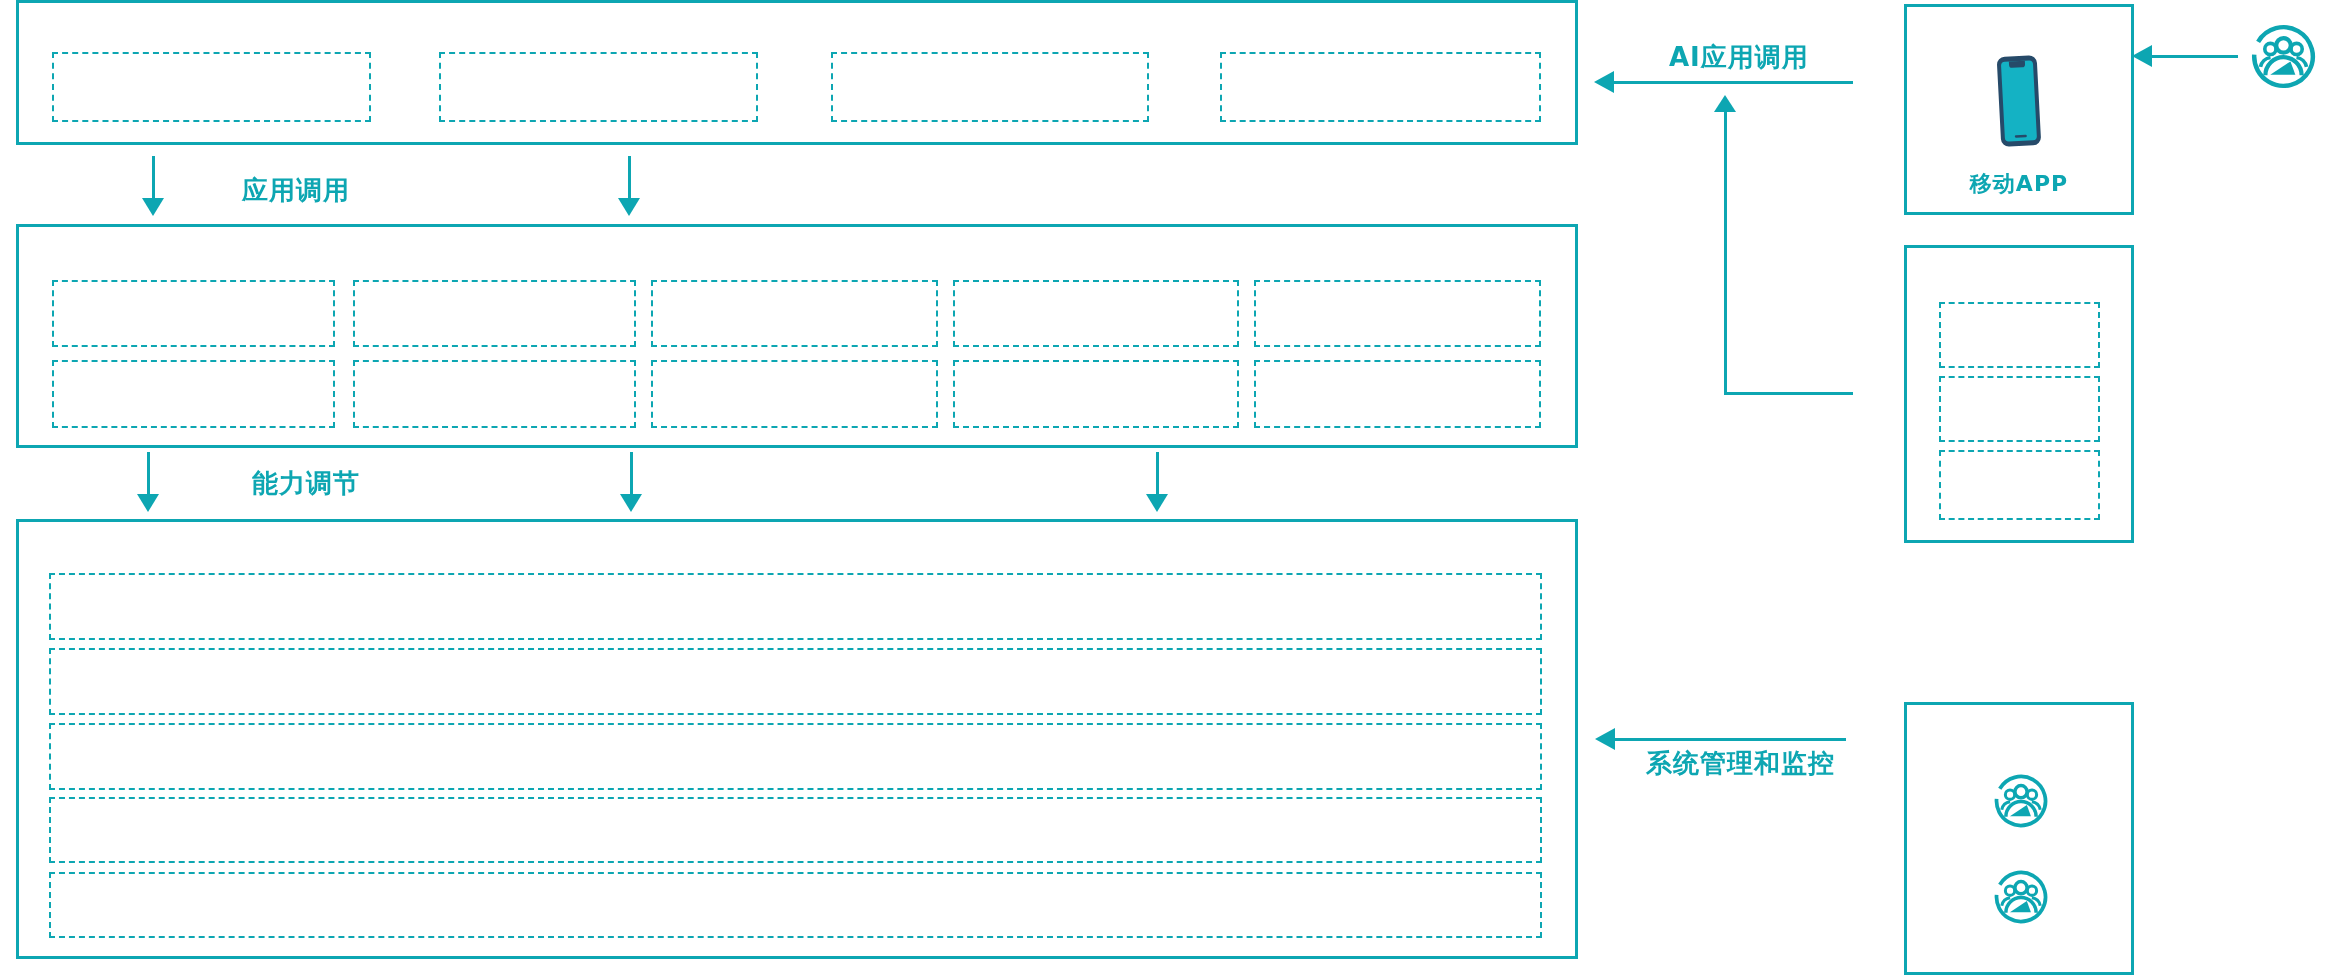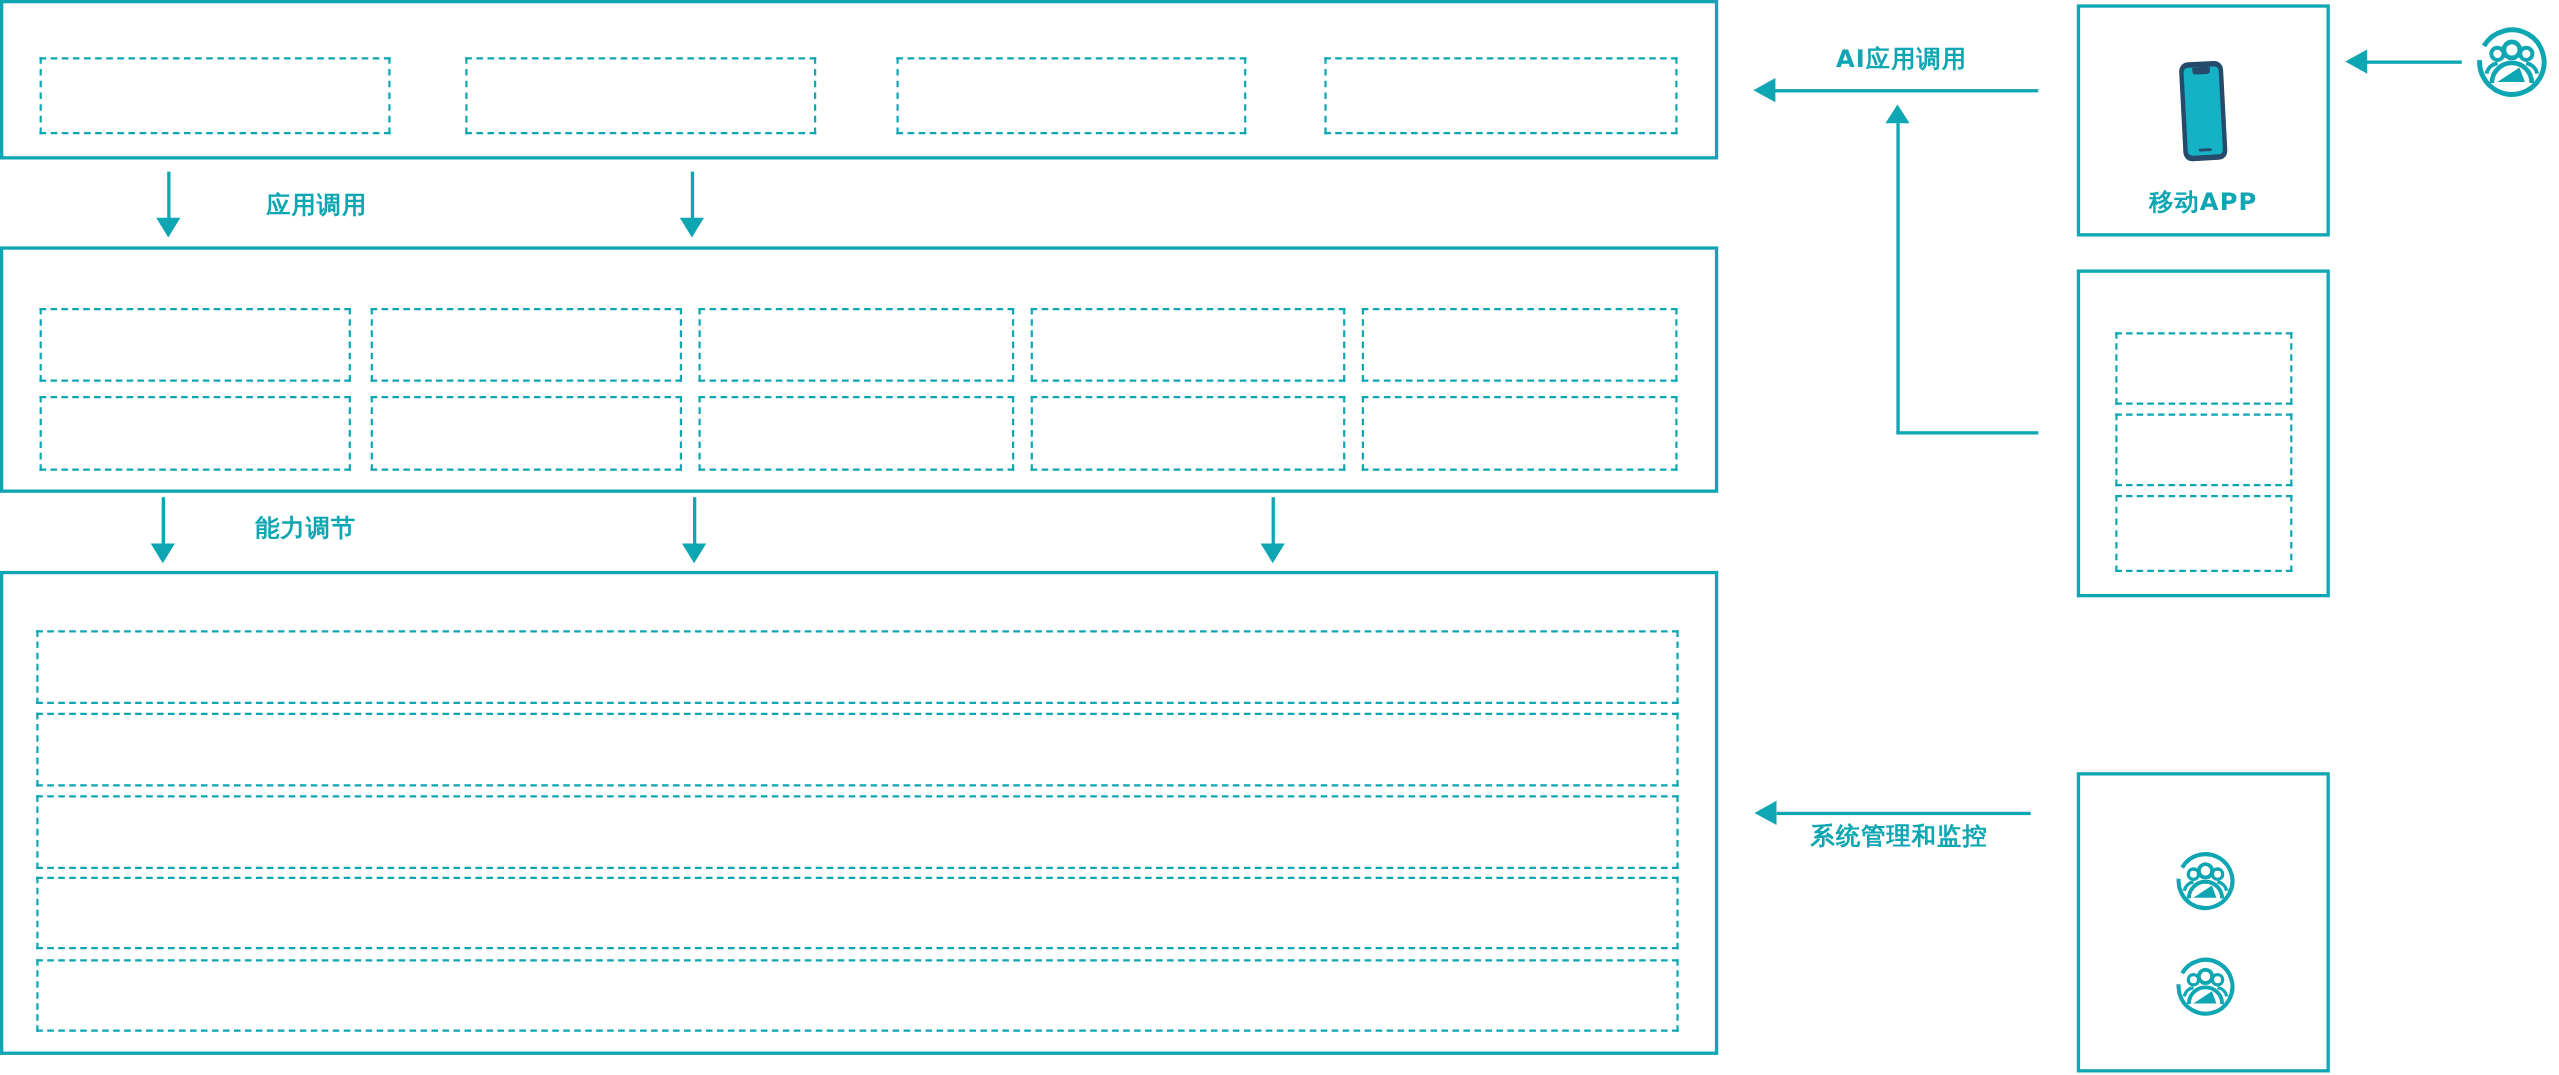--- a/index.html
+++ b/index.html
@@ -6,24 +6,24 @@
     --teal:#0DA6B2;
     --phone-body:#264A69;
     --phone-screen:#14B2C4;
     --bg:#FFFFFF;
   }
   html,body{margin:0;padding:0;background:var(--bg);}
   .canvas{
     position:relative;width:2326px;height:977px;background:var(--bg);
     font-family:"DejaVu Sans","Liberation Sans",sans-serif;overflow:hidden;
   }
-  .sbox{position:absolute;border:3px solid var(--teal);box-sizing:border-box;background:var(--bg);}
+  .sbox{position:absolute;border:3px solid var(--teal);box-sizing:border-box;background:var(--bg);margin-left:16px;}
   .dbox{position:absolute;border:2px dashed var(--teal);box-sizing:border-box;}
   .lbl{
-    position:absolute;color:var(--teal);font-weight:bold;font-size:22px;
+    position:absolute;color:var(--teal);font-weight:bold;font-size:26px;
     letter-spacing:1px;white-space:nowrap;line-height:1;
   }
   .vline,.hline{position:absolute;background:var(--teal);}
   .head{position:absolute;width:0;height:0;}
   .head-down{border-left:11px solid transparent;border-right:11px solid transparent;border-top:18px solid var(--teal);}
   .head-up{border-left:11px solid transparent;border-right:11px solid transparent;border-bottom:17px solid var(--teal);}
   .head-left{border-top:11px solid transparent;border-bottom:11px solid transparent;border-right:20px solid var(--teal);}
   .icon{position:absolute;color:var(--teal);}
   .icon svg{display:block;width:100%;height:100%;}
   .phone-body-fill{fill:var(--phone-body);}
@@ -83,21 +83,21 @@
     <div class="dbox" style="left:934px;top:133px;width:286px;height:68px"></div>
     <div class="dbox" style="left:1235px;top:133px;width:287px;height:68px"></div>
   </div>
 
   <div class="vline" style="left:147px;top:452px;width:3px;height:44px"></div>
   <div class="head head-down" style="left:137px;top:494px"></div>
   <div class="vline" style="left:630px;top:452px;width:3px;height:44px"></div>
   <div class="head head-down" style="left:620px;top:494px"></div>
   <div class="vline" style="left:1156px;top:452px;width:3px;height:44px"></div>
   <div class="head head-down" style="left:1146px;top:494px"></div>
-  <div class="lbl" style="left:232px;top:470px">能力调节</div>
+  <div class="lbl" style="left:252px;top:470px">能力调节</div>
 
   <div class="sbox" style="left:0;top:519px;width:1562px;height:440px">
     <div class="dbox" style="left:30px;top:51px;width:1493px;height:67px"></div>
     <div class="dbox" style="left:30px;top:126px;width:1493px;height:67px"></div>
     <div class="dbox" style="left:30px;top:201px;width:1493px;height:67px"></div>
     <div class="dbox" style="left:30px;top:275px;width:1493px;height:66px"></div>
     <div class="dbox" style="left:30px;top:350px;width:1493px;height:66px"></div>
   </div>
 
   <div class="lbl" style="left:1669px;top:44px">AI应用调用</div>

